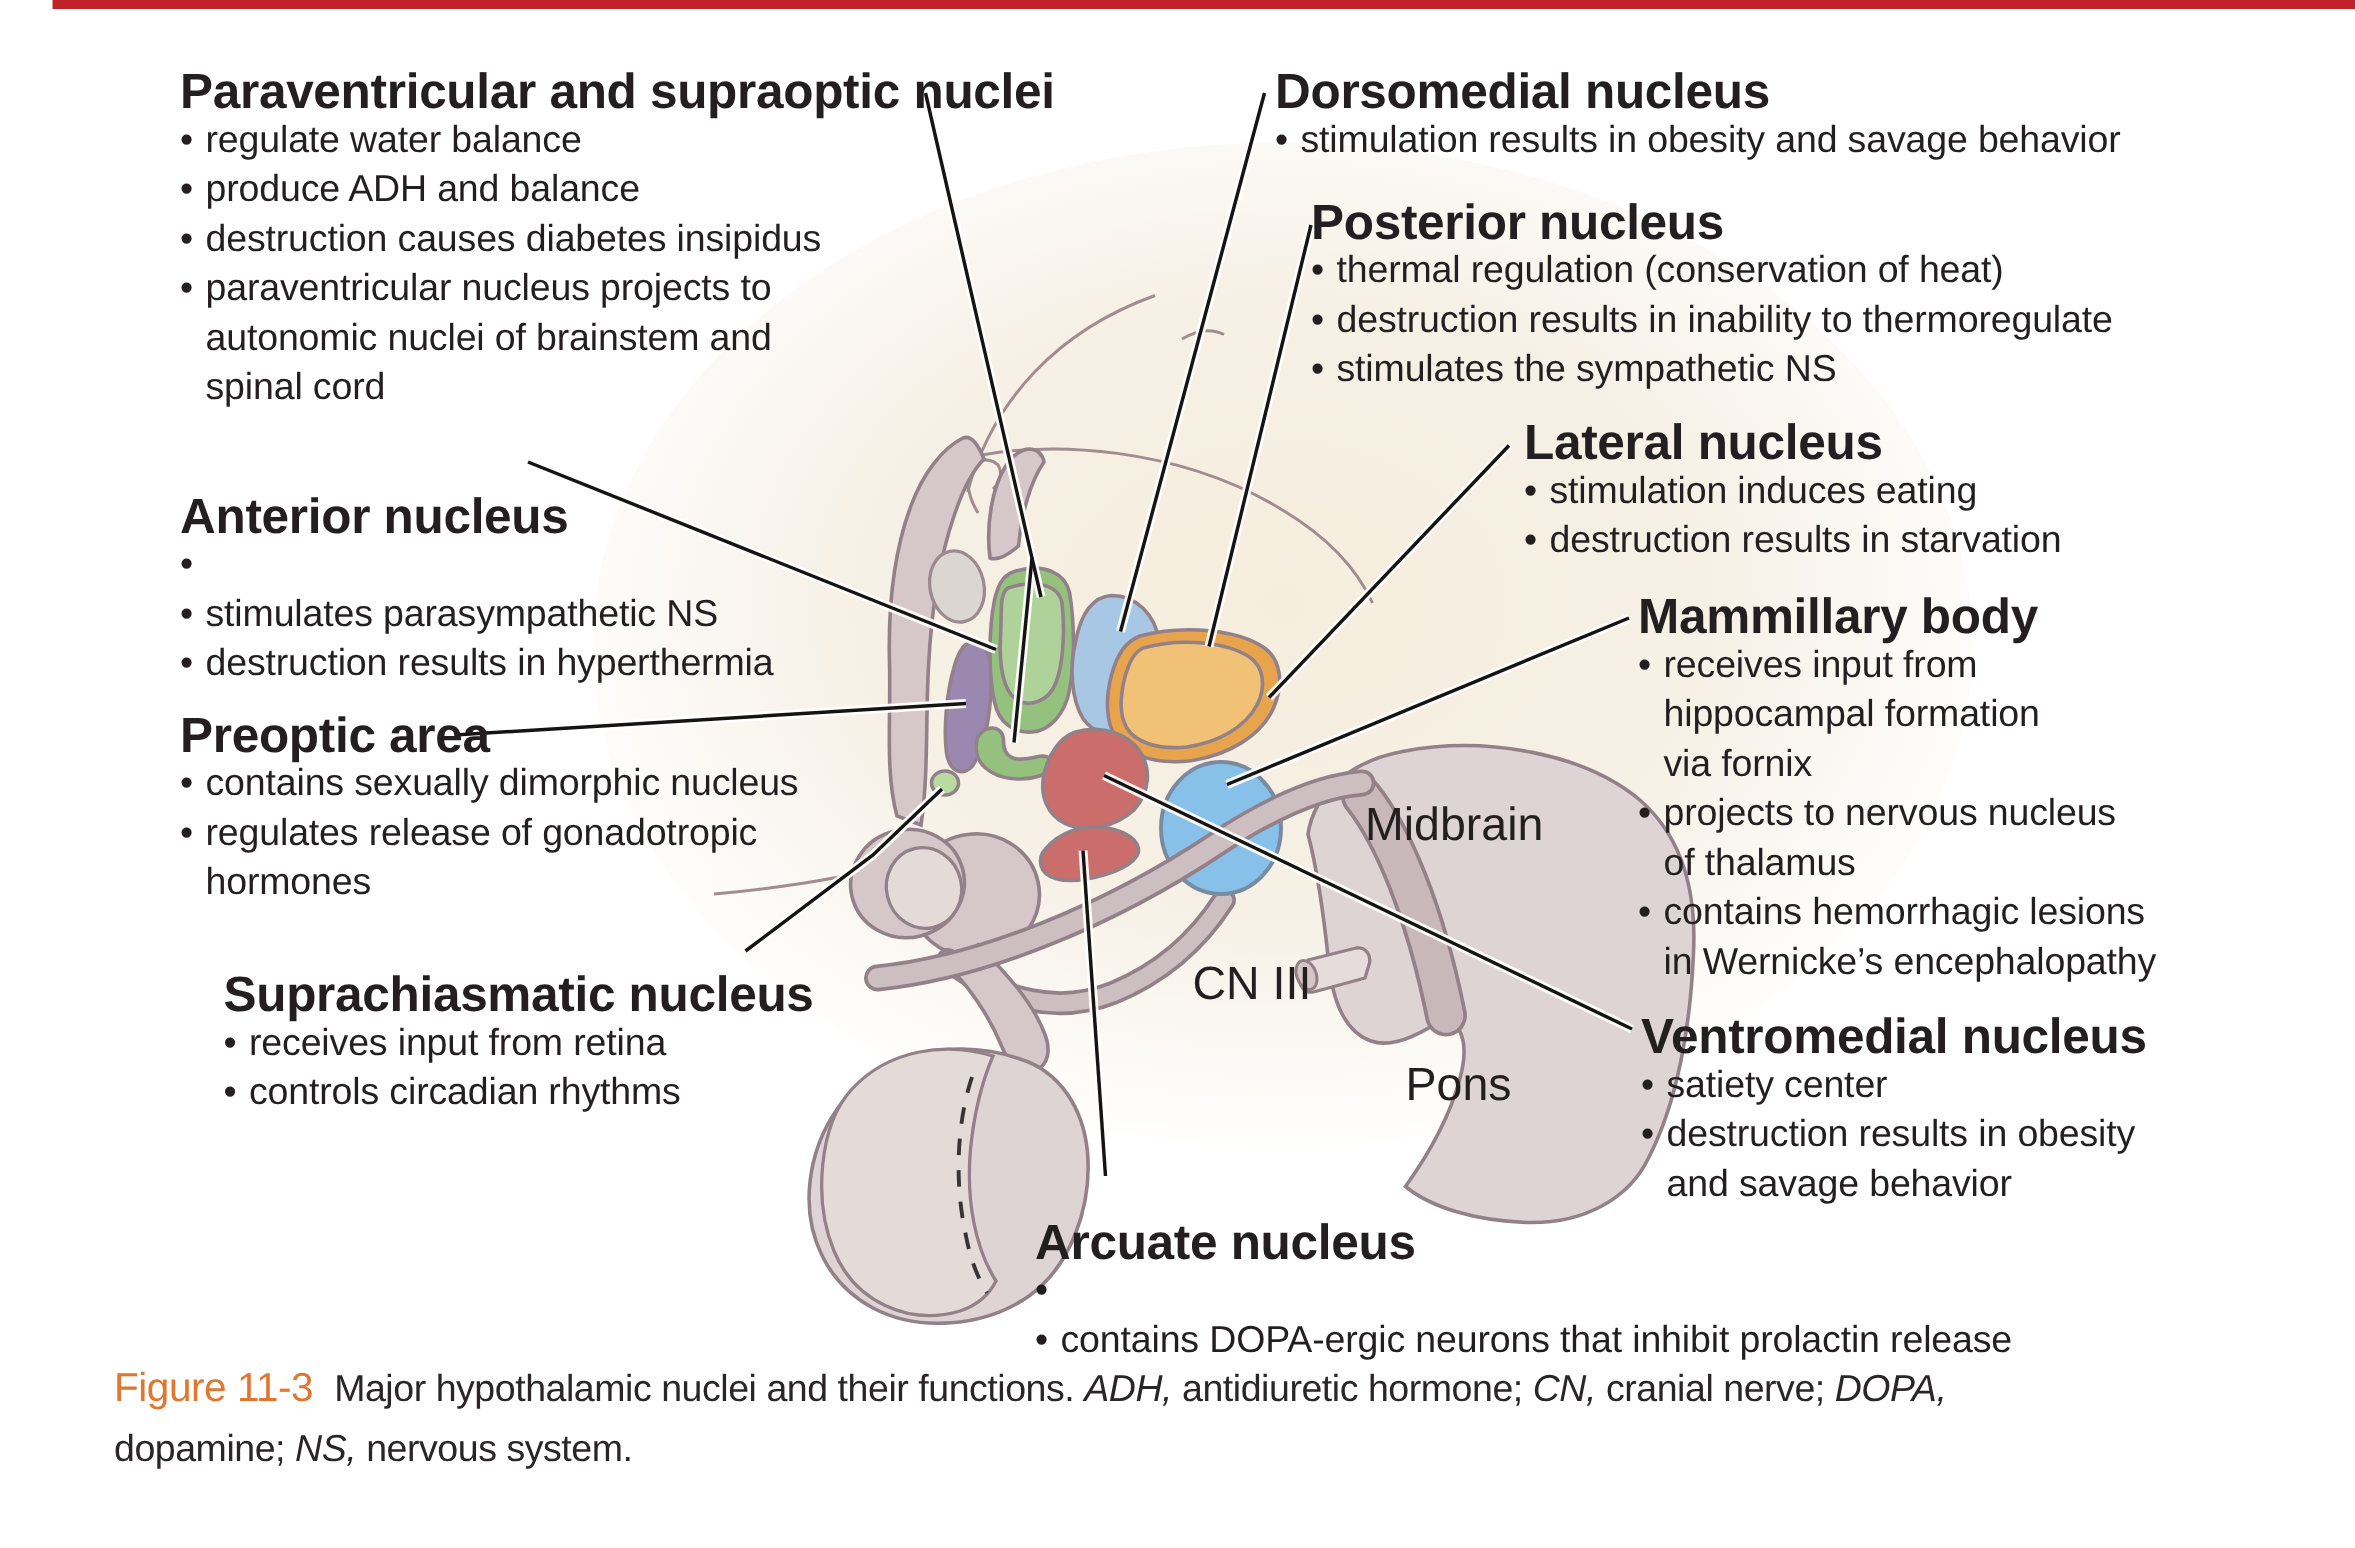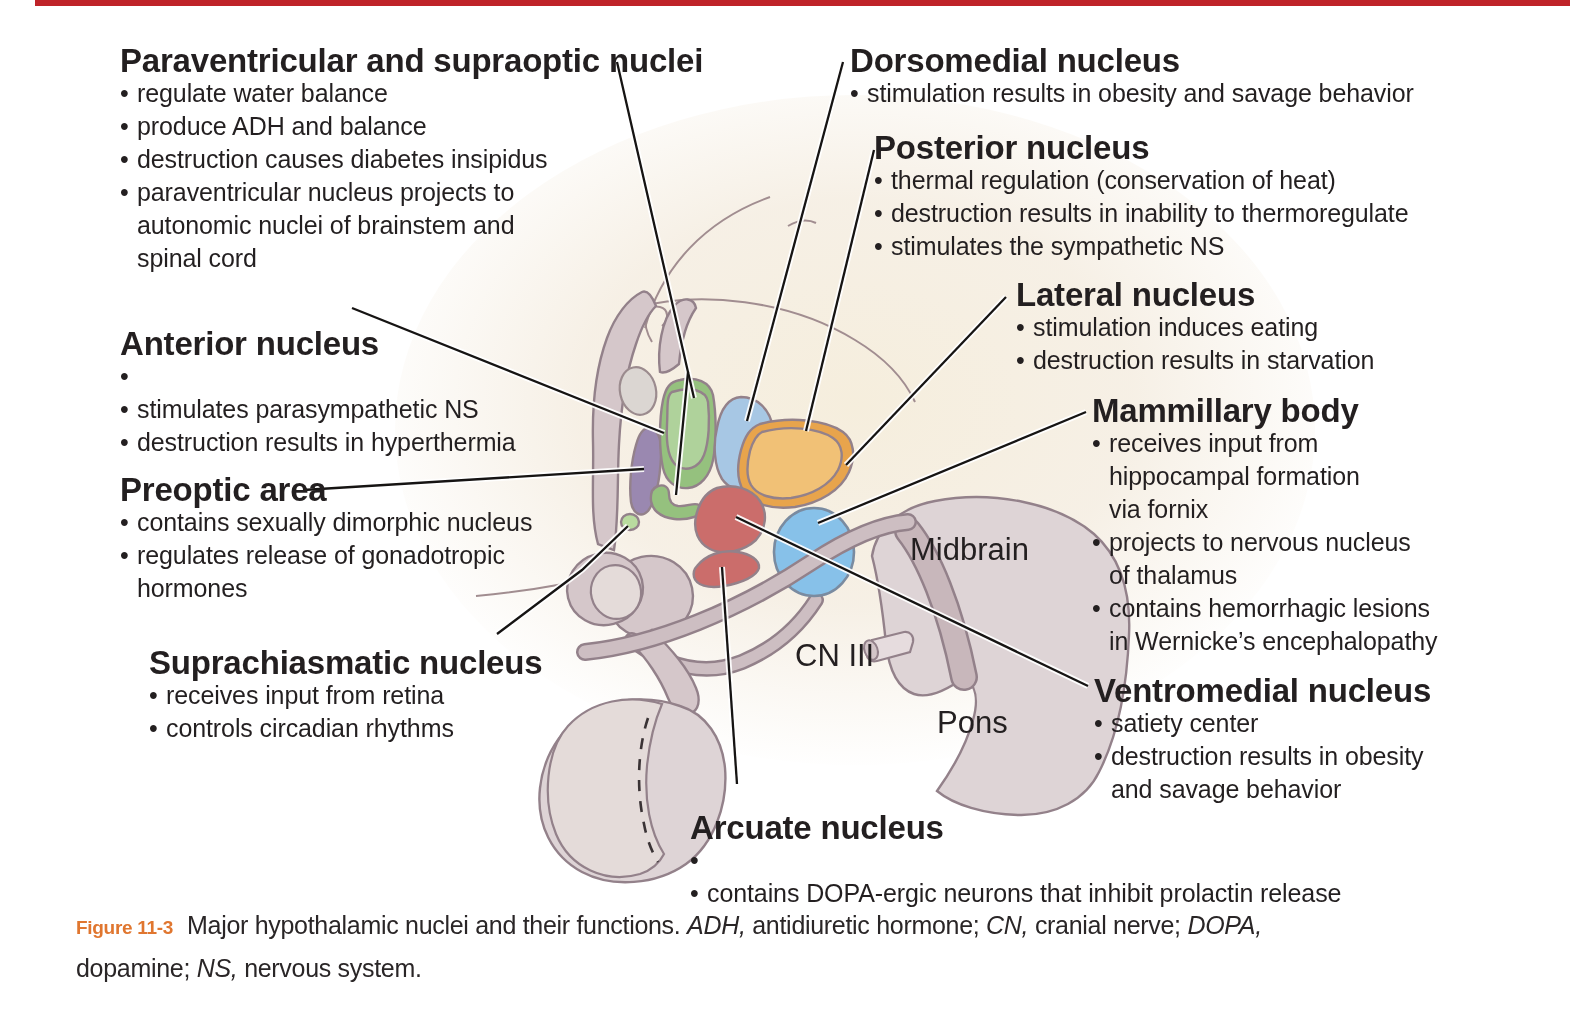--- a/index.html
+++ b/index.html
@@ -38,21 +38,21 @@
   .band-o{fill:none;stroke:var(--outline,#93818a);stroke-linecap:round;}
   .band-i{fill:none;stroke:#cdbec2;stroke-linecap:round;}
   .band-i2{fill:none;stroke:#c8b7bb;stroke-linecap:round;}
   .dashline{fill:none;stroke:#3a3335;stroke-width:2.6;stroke-dasharray:11 10;}
   .lead-c{fill:none;stroke:#ffffff;stroke-width:6;stroke-opacity:.92;}
   .lead{fill:none;stroke:#161413;stroke-width:2.3;}
 
   
   .caption{position:absolute;left:76px;top:905px;width:1480px;font-size:25px;line-height:40px;
            letter-spacing:-0.3px;color:#2a2627;}
-  .figlabel{color:var(--caption_orange,#e0762f);font-weight:bold;font-size:19px;margin-right:14px;}
+  .figlabel{color:var(--caption_orange,#e0762f);font-weight:normal;font-size:27px;margin-right:14px;}
   .it{font-style:italic;text-align:center;}
 </style>
 </head>
 <body>
 
 <div class="page">
   <div class="topbar"></div>
 
   <svg class="anatomy" width="1570" height="1032" viewBox="0 0 1570 1032">
     <defs>

